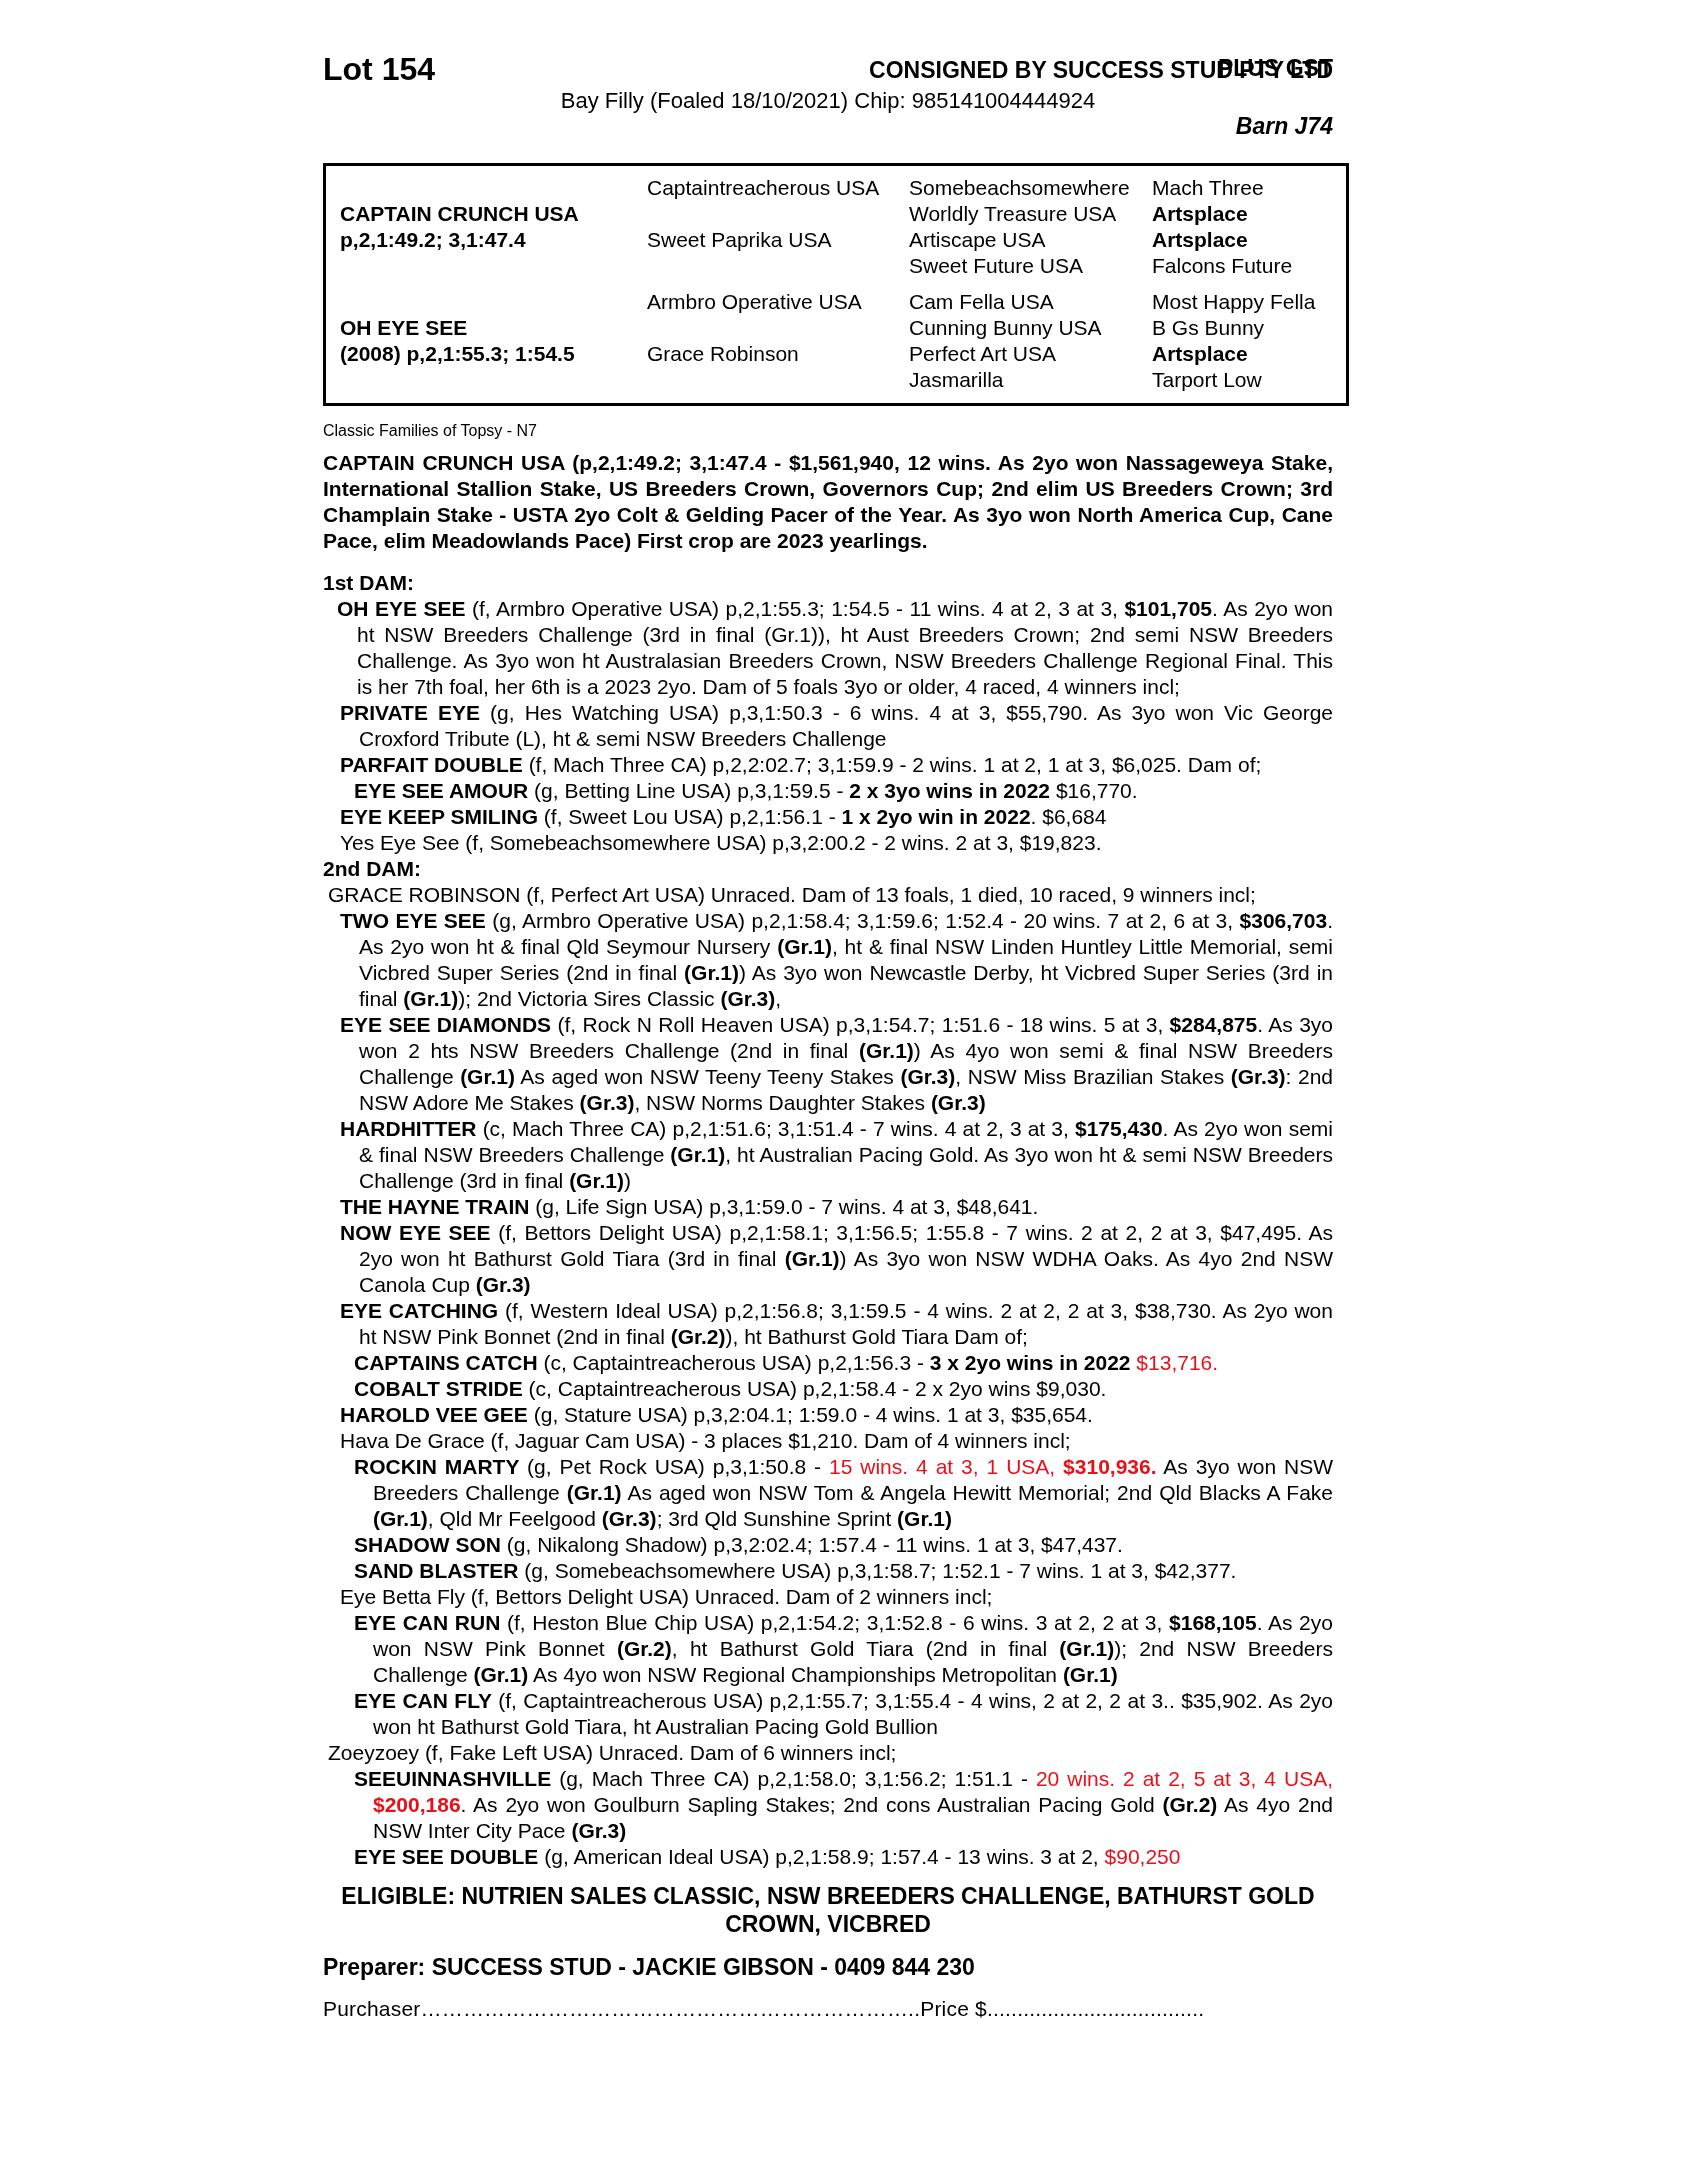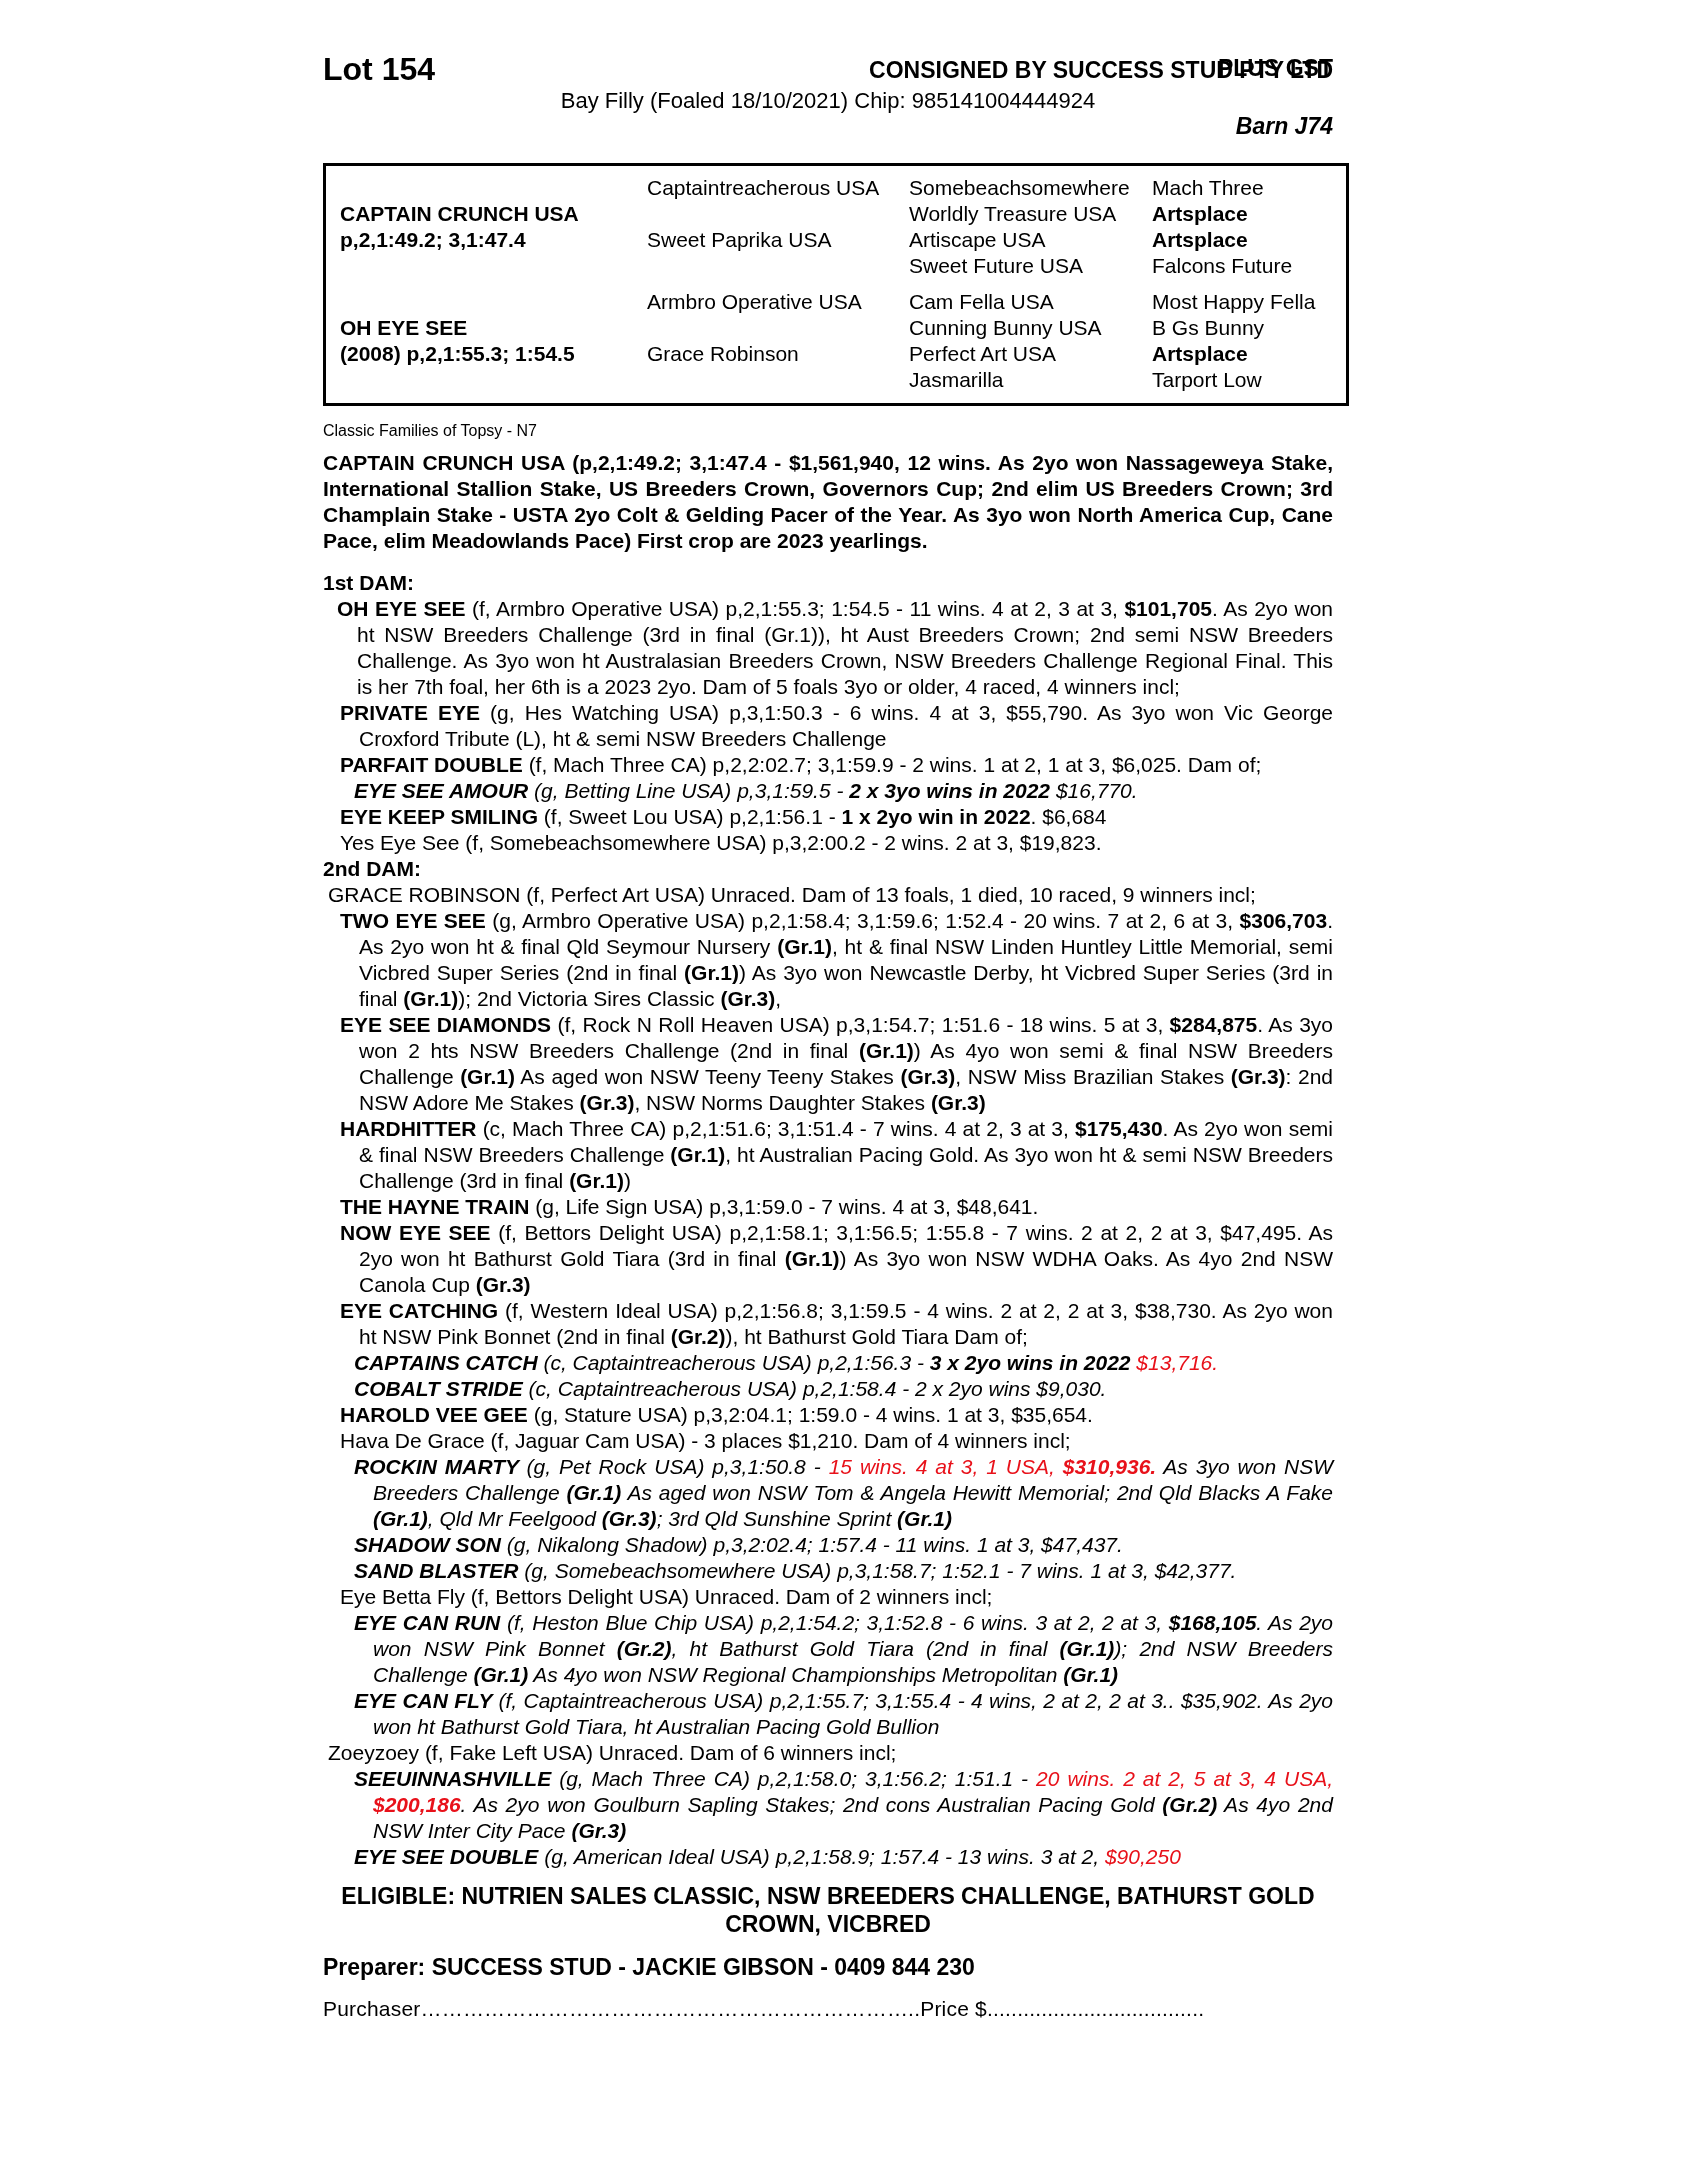--- a/index.html
+++ b/index.html
@@ -33,21 +33,21 @@
   .br{color:var(--red);font-weight:bold;}
   
   .classic{margin:16px 0 0 0;font-size:16px;}
   .stallion{margin:10px 0 16px 0;font-size:21px;line-height:26px;font-weight:bold;text-align:justify;}
   .entries{margin-top:2px;}
   .entry{margin:0;font-size:21px;line-height:26px;text-align:justify;}
   .entry.gap{margin-top:8px;}
   .i0{padding-left:0;}
   .i1{padding-left:34px;text-indent:-20px;}
   .i2{padding-left:36px;text-indent:-19px;}
-  .i3{padding-left:50px;text-indent:-19px;font-style:italic;}
+  .i3{padding-left:50px;text-indent:-19px;}
   .i4{padding-left:5px;}
   
   .eligible{margin:12px 0 0 0;font-size:23px;line-height:28px;font-weight:bold;text-align:center;}
   .preparer{margin:16px 0 0 0;font-size:23px;font-weight:bold;}
   .purchaser{margin:16px 0 0 0;font-size:21px;letter-spacing:0.2px;}
 </style>
 </head>
 <body>
 
 <div class="content">

